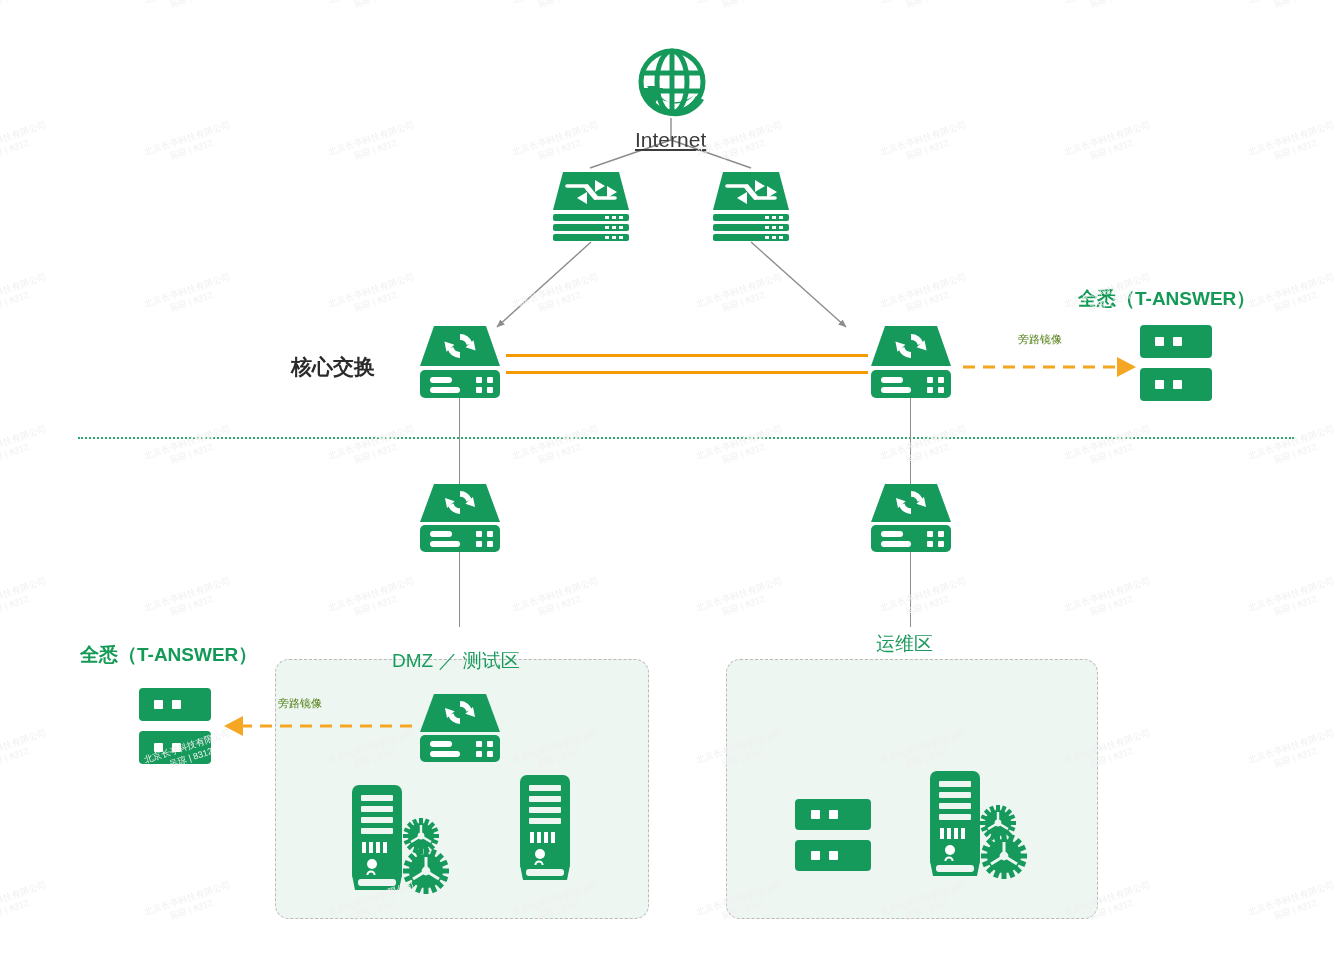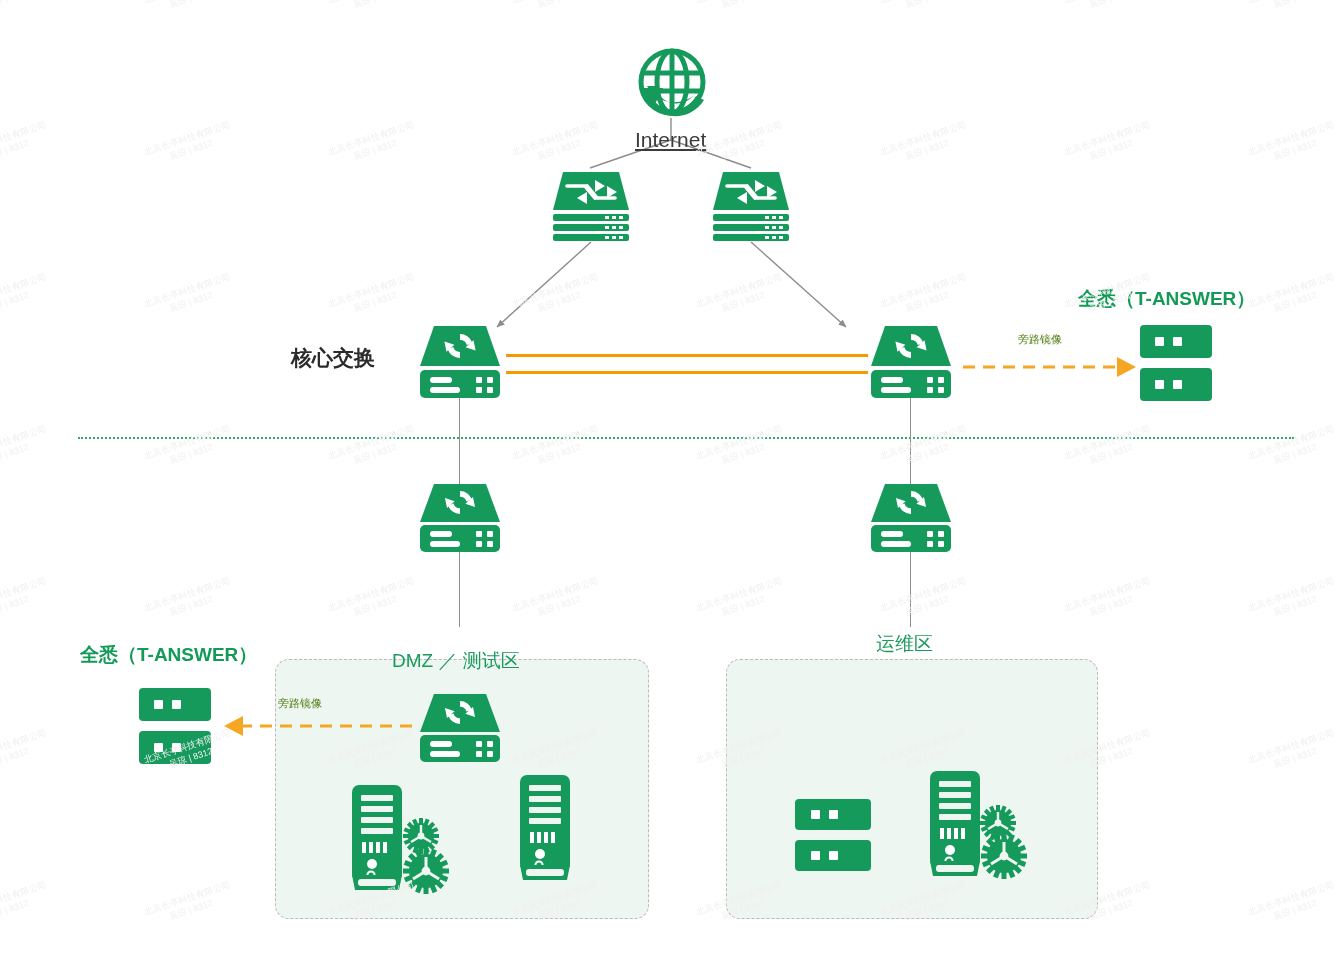--- a/index.html
+++ b/index.html
@@ -157,21 +157,21 @@
         <rect x="56" y="56" width="4" height="3"></rect>
           <rect x="63" y="56" width="4" height="3"></rect>
         <rect x="70" y="56" width="4" height="3"></rect>
         <rect x="56" y="66" width="4" height="3"></rect>
           <rect x="63" y="66" width="4" height="3"></rect>
         <rect x="70" y="66" width="4" height="3"></rect>
       </g>
     </svg>
   </div>
 
-  <div class="lbl lbl-core" style="left:291px;top:344px;">核心交换</div>
+  <div class="lbl lbl-core" style="left:291px;top:353px;">核心交换</div>
 
   <div class="dev" style="left:418px;top:326px;">
     <svg width="84" height="72" viewBox="0 0 84 72">
       <path d="M16,0 L68,0 L82,40 L2,40 z" fill="#169a5c"></path>
       <g fill="#ffffff">
         <path d="M42,8 a13,13 0 0 1 12.4,9 l-5.6,1.9 a7,7 0 0 0-6.8-4.9 z"></path>
         <path d="M55.5,14.2 L57.6,24.5 L47.6,21.2 z"></path>
         <path d="M42,32 a13,13 0 0 1-12.4,-9 l5.6,-1.9 a7,7 0 0 0 6.8,4.9 z"></path>
         <path d="M28.5,25.8 L26.4,15.5 L36.4,18.8 z"></path>
       </g>

